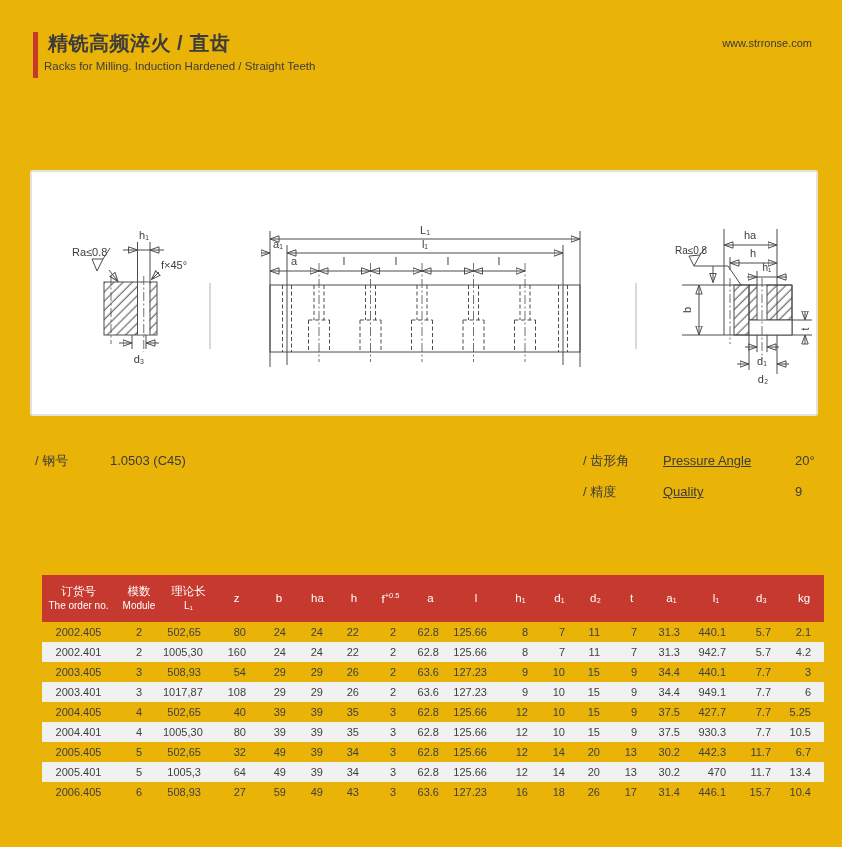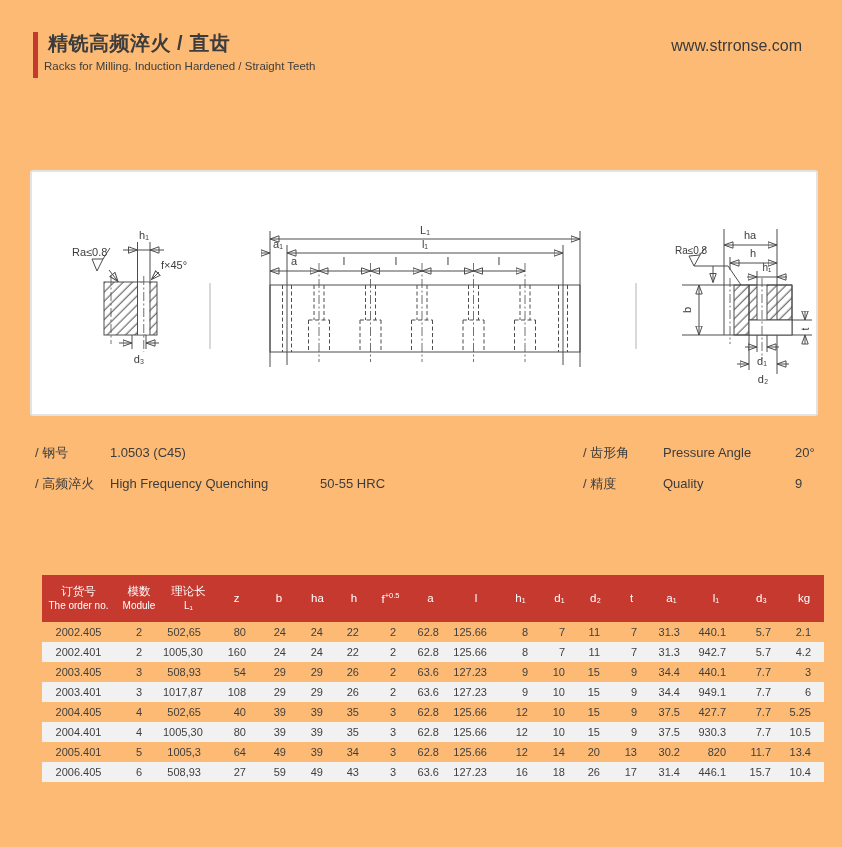--- a/index.html
+++ b/index.html
@@ -1,23 +1,23 @@
 <!DOCTYPE html>
 <html style="--accent: #c5392f; --rowalt: #f1f1f2; --ink: #3c3c3c; --line: #4c4c4c; --boxborder: #e3e3e4;"><head>
 <meta charset="utf-8">
 <style>
   html,body{margin:0;padding:0;background:#fff;}
-  .page{position:relative;width:842px;height:847px;background:#fdba74;overflow:hidden;
+  .page{position:relative;width:842px;height:847px;background:#eab308;overflow:hidden;
         font-family:"Liberation Sans","DejaVu Sans",sans-serif;color:var(--ink,#3c3c3c);}
 
   
   .accent-bar{position:absolute;left:33px;top:32px;width:5px;height:46px;background:var(--accent,#c5392f);}
   .title-zh{position:absolute;left:48px;top:30px;font-size:20px;font-weight:700;letter-spacing:.5px;}
   .title-en{position:absolute;left:44px;top:60px;font-size:11.5px;color:#3d3d3d;}
-  .website{position:absolute;right:40px;top:37px;font-size:16px;color:#3a3a3a;text-decoration:none;}
+  .website{position:absolute;right:30px;top:37px;font-size:11px;color:#3a3a3a;text-decoration:none;}
 
   
   .diagram-box{position:absolute;left:30px;top:170px;width:784px;height:242px;
                border:2px solid var(--boxborder,#e3e3e4);border-radius:3px;background:#fff;}
   .diagram-box svg{position:absolute;}
   .svg-left{left:30px;top:20px;}
   .svg-mid{left:228px;top:45px;}
   .svg-right{left:630px;top:40px;}
   .divider{position:absolute;top:111px;width:2px;height:66px;background:#d9d9d9;}
   .divider.d1{left:177px;} .divider.d2{left:603px;}
@@ -28,23 +28,23 @@
   .tech .nostroke{stroke:none;}
   .tech .dash{stroke-dasharray:4 2.5;}
   .tech .cdash{stroke-dasharray:9 2.5 2 2.5;stroke-width:.8;}
   .tech text{stroke:none;fill:#3c3c3c;font-size:11px;
              font-family:"Liberation Sans","DejaVu Sans",sans-serif;}
   .tech text.small{font-size:10px;}
 
   
   .spec-col{position:absolute;top:445px;}
   .spec-col.left{left:35px;} .spec-col.right{left:583px;}
-  .spec-row{display:flex;font-size:13px;line-height:16px;margin-bottom:15px;}
+  .spec-row{display:flex;font-size:13px;line-height:16px;margin-bottom:15px;margin-top:8px;}
   .left .s-zh{width:75px;} .left .s-en{width:210px;}
-  .right .s-zh{width:80px;} .right .s-en{width:132px;}
+  .right .s-zh{width:80px;} .right .s-en{width:132px;text-decoration:underline;}
 
   
   .table-wrap{position:absolute;left:42px;top:575px;}
   table{border-collapse:collapse;table-layout:fixed;width:782px;}
   th{background:var(--accent,#c5392f);color:#fff;font-weight:400;height:43px;
      text-align:center;padding:2px 0;font-size:11.5px;vertical-align:middle;}
   th .hz{display:inline-block;font-size:11.5px;line-height:1.2;}
   th .he{display:block;font-size:10px;line-height:1.2;margin-top:2px;}
   th sup{font-size:7.5px;vertical-align:super;}
   td{height:20px;font-size:11px;padding:0;color:#3f3f3f;}
@@ -222,25 +222,20 @@
 
     <div class="divider d1"></div>
     <div class="divider d2"></div>
   </div>
 
   <div class="spec-col left">
     <div class="spec-row">
       <span class="s-zh">/ 钢号</span>
       <span class="s-val">1.0503 (C45)</span>
     </div>
-    <div class="spec-row">
-      <span class="s-zh">/ 高频淬火</span>
-      <span class="s-en">High Frequency Quenching</span>
-      <span class="s-val">50-55 HRC</span>
-    </div>
   </div>
   <div class="spec-col right">
     <div class="spec-row">
       <span class="s-zh">/ 齿形角</span>
       <span class="s-en">Pressure Angle</span>
       <span class="s-val">20°</span>
     </div>
     <div class="spec-row">
       <span class="s-zh">/ 精度</span>
       <span class="s-en">Quality</span>
@@ -407,36 +402,56 @@
             <td class="c-right">12</td>
             <td class="c-right">10</td>
             <td class="c-right">15</td>
             <td class="c-right">9</td>
             <td class="c-right">37.5</td>
             <td class="c-right">930.3</td>
             <td class="c-right">7.7</td>
             <td class="c-right">10.5</td>
           </tr>
           <tr>
+            <td class="c-center">2005.405</td>
+            <td class="c-center">5</td>
+            <td class="c-right">502,65</td>
+            <td class="c-right">32</td>
+            <td class="c-right">49</td>
+            <td class="c-right">39</td>
+            <td class="c-right">34</td>
+            <td class="c-right">3</td>
+            <td class="c-right">62.8</td>
+            <td class="c-right">125.66</td>
+            <td class="c-right">12</td>
+            <td class="c-right">14</td>
+            <td class="c-right">20</td>
+            <td class="c-right">13</td>
+            <td class="c-right">30.2</td>
+            <td class="c-right">442.3</td>
+            <td class="c-right">11.7</td>
+            <td class="c-right">6.7</td>
+          </tr>
+          <tr>
             <td class="c-center">2005.401</td>
             <td class="c-center">5</td>
             <td class="c-right">1005,3</td>
             <td class="c-right">64</td>
             <td class="c-right">49</td>
             <td class="c-right">39</td>
             <td class="c-right">34</td>
             <td class="c-right">3</td>
             <td class="c-right">62.8</td>
             <td class="c-right">125.66</td>
             <td class="c-right">12</td>
             <td class="c-right">14</td>
             <td class="c-right">20</td>
             <td class="c-right">13</td>
             <td class="c-right">30.2</td>
-            <td class="c-right">820</td>
+            <td class="c-right">470</td>
             <td class="c-right">11.7</td>
             <td class="c-right">13.4</td>
           </tr>
           <tr>
             <td class="c-center">2006.405</td>
             <td class="c-center">6</td>
             <td class="c-right">508,93</td>
             <td class="c-right">27</td>
             <td class="c-right">59</td>
             <td class="c-right">49</td>

